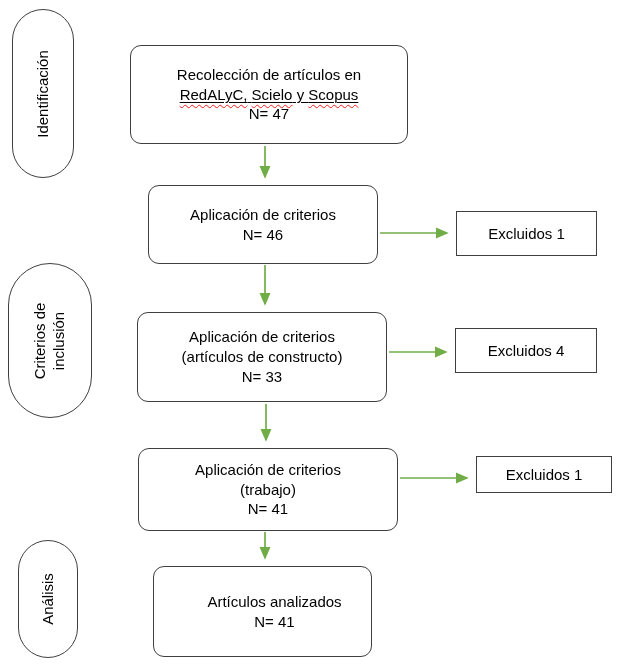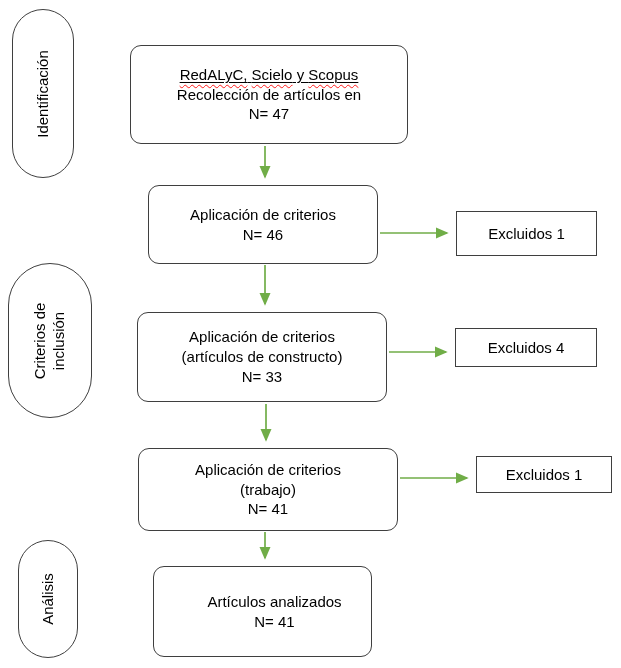--- a/index.html
+++ b/index.html
@@ -70,22 +70,22 @@
       <div>Criterios de</div>
       <div>inclusión</div>
     </div>
   </div>
 
   <div class="stadium" style="left:18px; top:540px; width:60px; height:118px;">
     <div class="rot">Análisis</div>
   </div>
 
   <div class="box" style="left:130px; top:45px; width:278px; height:99px;">
+    <div>Recolección de artículos en</div>
     <div><span class="u"><span class="sp">RedALyC,</span><span> </span><span class="sp">Scielo</span><span> y </span><span class="sp">Scopus</span></span></div>
-    <div>Recolección de artículos en</div>
     <div class="nline">N= 47</div>
   </div>
 
   <div class="box" style="left:148px; top:185px; width:230px; height:79px;">
     <div>Aplicación de criterios</div>
     <div class="nline">N= 46</div>
   </div>
 
   <div class="box" style="left:137px; top:312px; width:250px; height:90px;">
     <div>Aplicación de criterios</div>
@@ -101,21 +101,21 @@
 
   <div class="box" style="left:153px; top:566px; width:219px; height:91px;padding-left:24px;">
     <div>Artículos analizados</div>
     <div class="nline">N= 41</div>
   </div>
 
   <div class="box excl" style="left:456px; top:211px; width:141px; height:45px;">
     <div>Excluidos 1</div>
   </div>
 
-  <div class="box excl" style="left:455px; top:328px; width:142px; height:39px;">
+  <div class="box excl" style="left:455px; top:328px; width:142px; height:45px;">
     <div>Excluidos 4</div>
   </div>
 
   <div class="box excl" style="left:476px; top:456px; width:136px; height:37px;">
     <div>Excluidos 1</div>
   </div>
 
 </div>
 
 </body></html>

